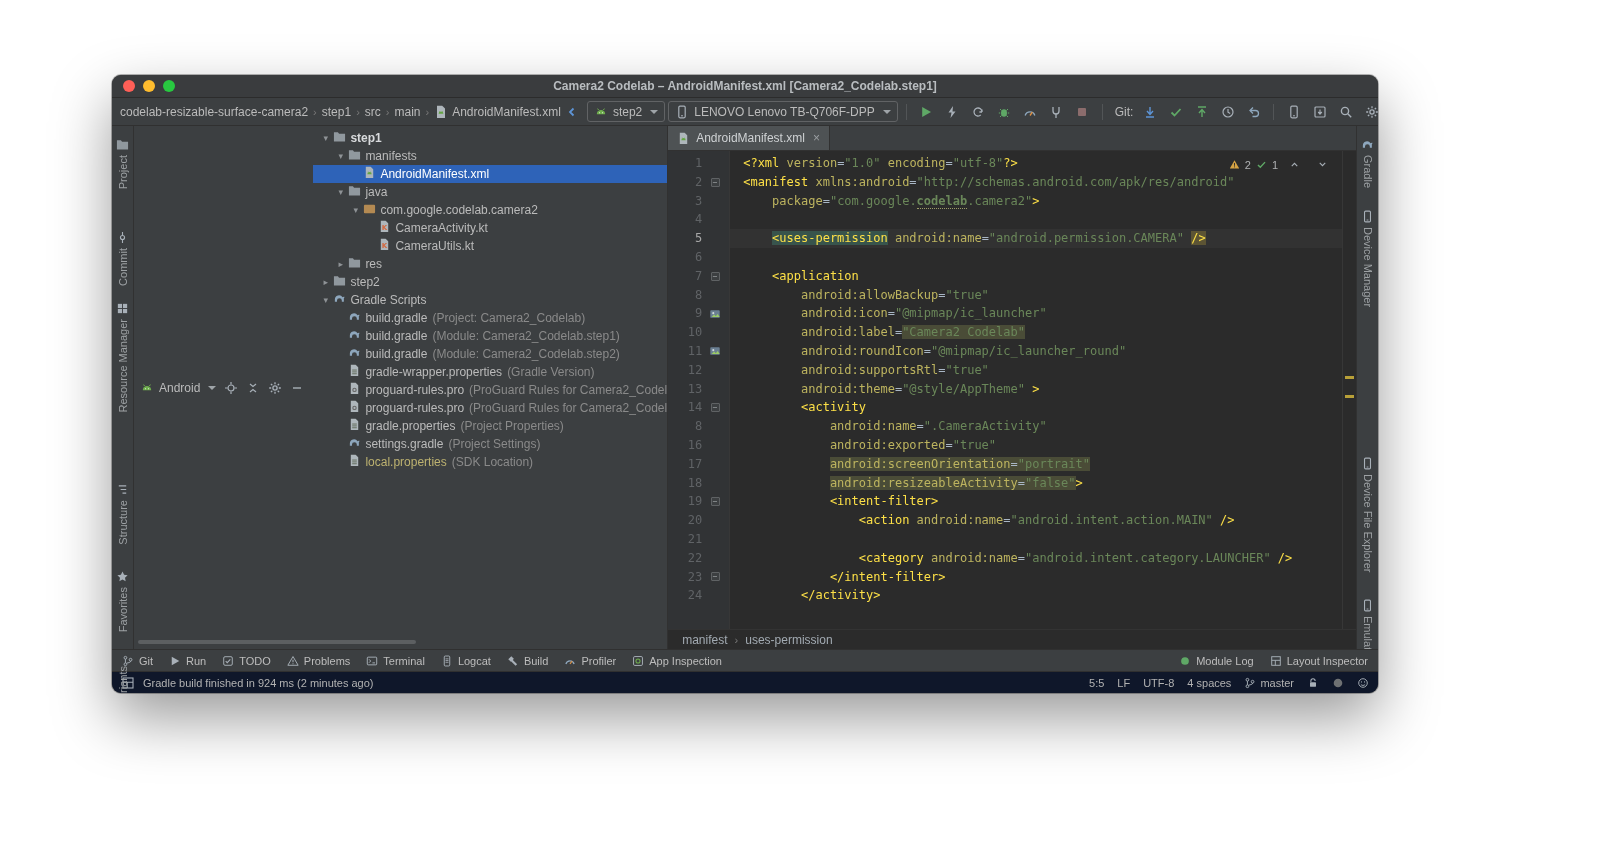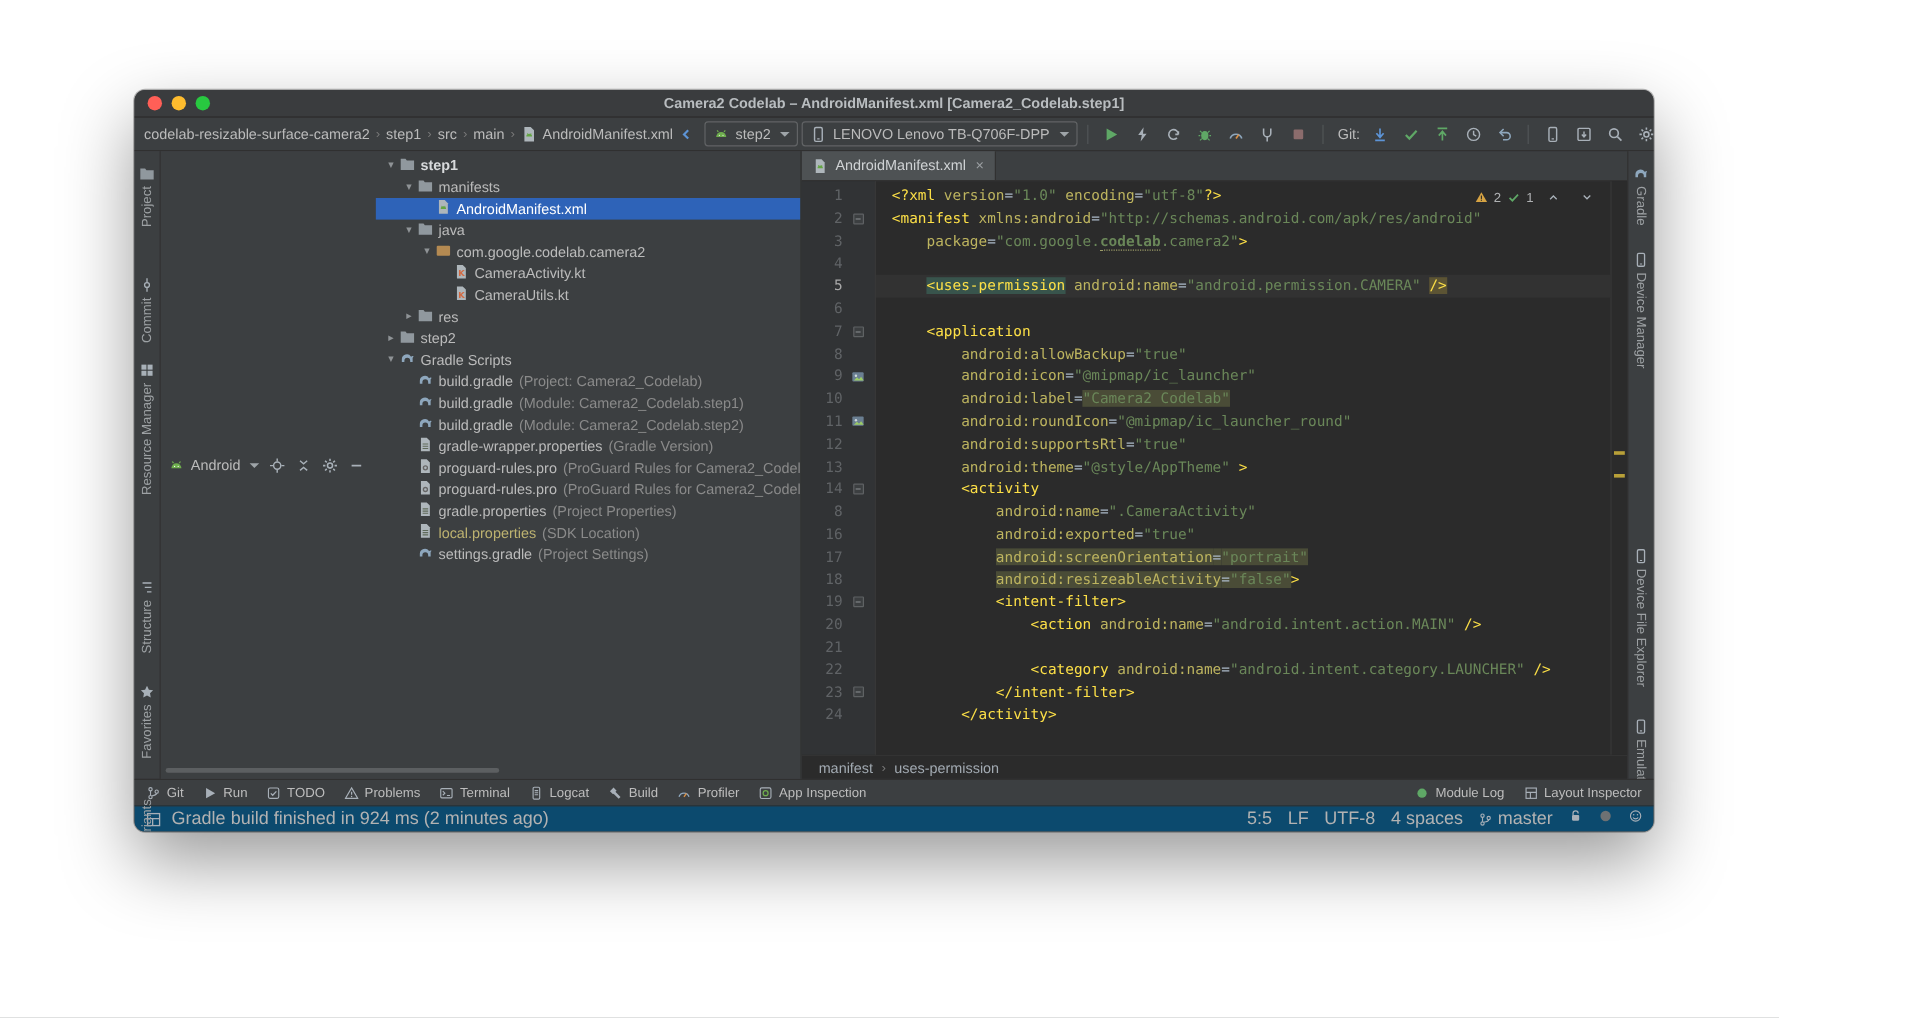--- a/index.html
+++ b/index.html
@@ -99,22 +99,22 @@
   .bottom-tabs{ flex:0 0 24px; background:#3c3f41; border-top:1px solid #313131; display:flex; align-items:center;
     gap:4px; padding-left:6px; font-size:12px; color:#bbbbbb; }
   .btab{ padding:3px 11px; border-radius:2px; }
   .btab.active{ background:#515658; color:#e2e4e6; }
   
   .toolbar-bottom{ flex:0 0 22px; background:#3c3f41; border-top:1px solid #303030; display:flex; align-items:center;
     padding:0 10px; font-size:11px; color:#bdbdbd; gap:16px; }
   .tb-item{ display:flex; align-items:center; gap:5px; white-space:nowrap; }
   .tb-item .icon svg{ width:12px; height:12px; }
   .tb-spacer{ flex:1; }
-  .statusbar{ flex:0 0 22px; background:#0c4a6e; border-top:1px solid #303030; display:flex; align-items:center;
-    padding:2px 9px; font-size:15px; color:#b2b2b2; gap:8px; }
+  .statusbar{ flex:0 0 22px; background:#0f172a; border-top:1px solid #303030; display:flex; align-items:center;
+    padding:2px 9px; font-size:11px; color:#b2b2b2; gap:8px; }
   .sb-right{ margin-left:auto; display:flex; align-items:flex-start; gap:13px; }
   .sb-item{ display:flex; align-items:center; gap:4px; white-space:nowrap; }
   .sb-item .icon svg{ width:12px; height:12px; }
 </style>
 </head>
 <body>
 
 <div class="window">
   <div class="titlebar">
     <div class="traffic">
@@ -543,33 +543,33 @@
             <span class="tree-icon"><svg viewBox="0 0 14 14">
                 <path d="M3 .8h5.2L11 3.6V13H3z" fill="#aeb6bb"></path>
                 <path d="M4.5 6.5h5M4.5 8.5h5M4.5 10.5h5" stroke="#5f6a5a" stroke-width="1"></path>
               </svg></span>
             <span class="t-label">gradle.properties</span>
             <span class="t-sec">(Project Properties)</span>
           </div>
           <div class="tree-row" style="padding-left: 21px;">
             <span class="chev"></span>
             <span class="tree-icon"><svg viewBox="0 0 14 14">
+                <path d="M2 10.5V8a4.5 4.5 0 0 1 8.3-2.4c.6-.6 1.7-.8 2.2-.2-.2.5-.8.9-.8 1.6v3.5h-2.2V9.2a2.6 2.6 0 0 0-5.2 0v1.3z" fill="#8ea7bd"></path>
+              </svg></span>
+            <span class="t-label">settings.gradle</span>
+            <span class="t-sec">(Project Settings)</span>
+          </div>
+          <div class="tree-row" style="padding-left: 21px;">
+            <span class="chev"></span>
+            <span class="tree-icon"><svg viewBox="0 0 14 14">
                 <path d="M3 .8h5.2L11 3.6V13H3z" fill="#aeb6bb"></path>
                 <path d="M4.5 6.5h5M4.5 8.5h5M4.5 10.5h5" stroke="#5f6a5a" stroke-width="1"></path>
               </svg></span>
             <span class="t-label" style="color: rgb(189, 178, 112);">local.properties</span>
             <span class="t-sec">(SDK Location)</span>
-          </div>
-          <div class="tree-row" style="padding-left: 21px;">
-            <span class="chev"></span>
-            <span class="tree-icon"><svg viewBox="0 0 14 14">
-                <path d="M2 10.5V8a4.5 4.5 0 0 1 8.3-2.4c.6-.6 1.7-.8 2.2-.2-.2.5-.8.9-.8 1.6v3.5h-2.2V9.2a2.6 2.6 0 0 0-5.2 0v1.3z" fill="#8ea7bd"></path>
-              </svg></span>
-            <span class="t-label">settings.gradle</span>
-            <span class="t-sec">(Project Settings)</span>
           </div>
         </div>
       <div class="hscroll"></div>
     </div>
 
     <div class="editor-col">
       <div class="tabbar">
         <div class="tab">
           <span class="icon" id="tab-icon">
               <svg viewBox="0 0 14 14">

